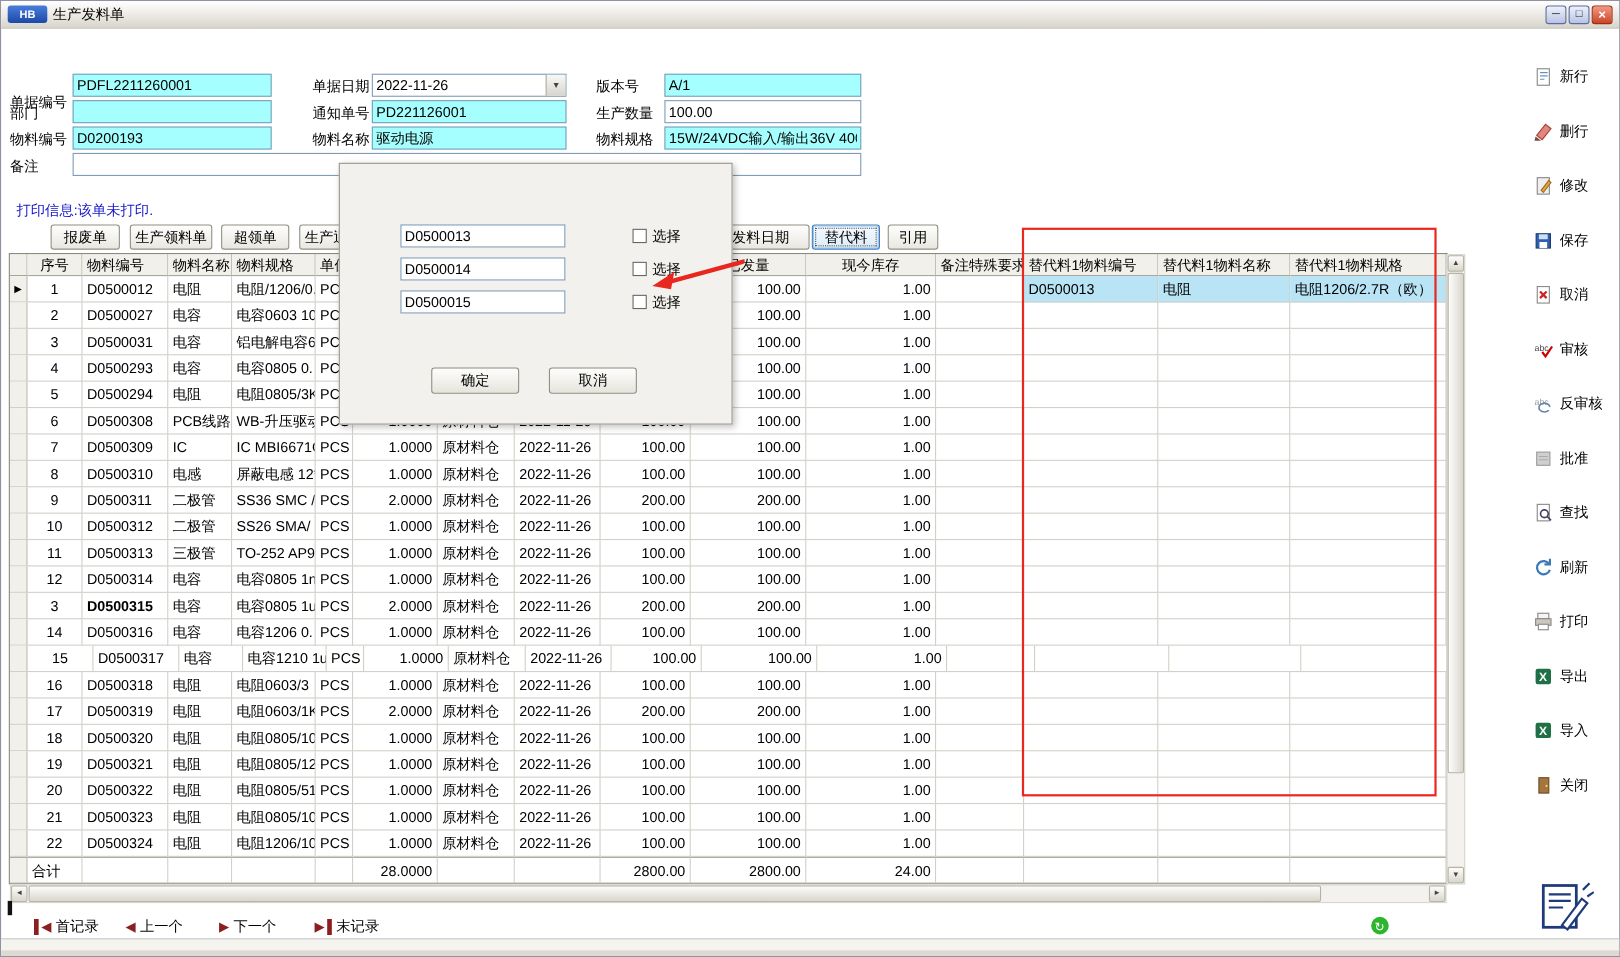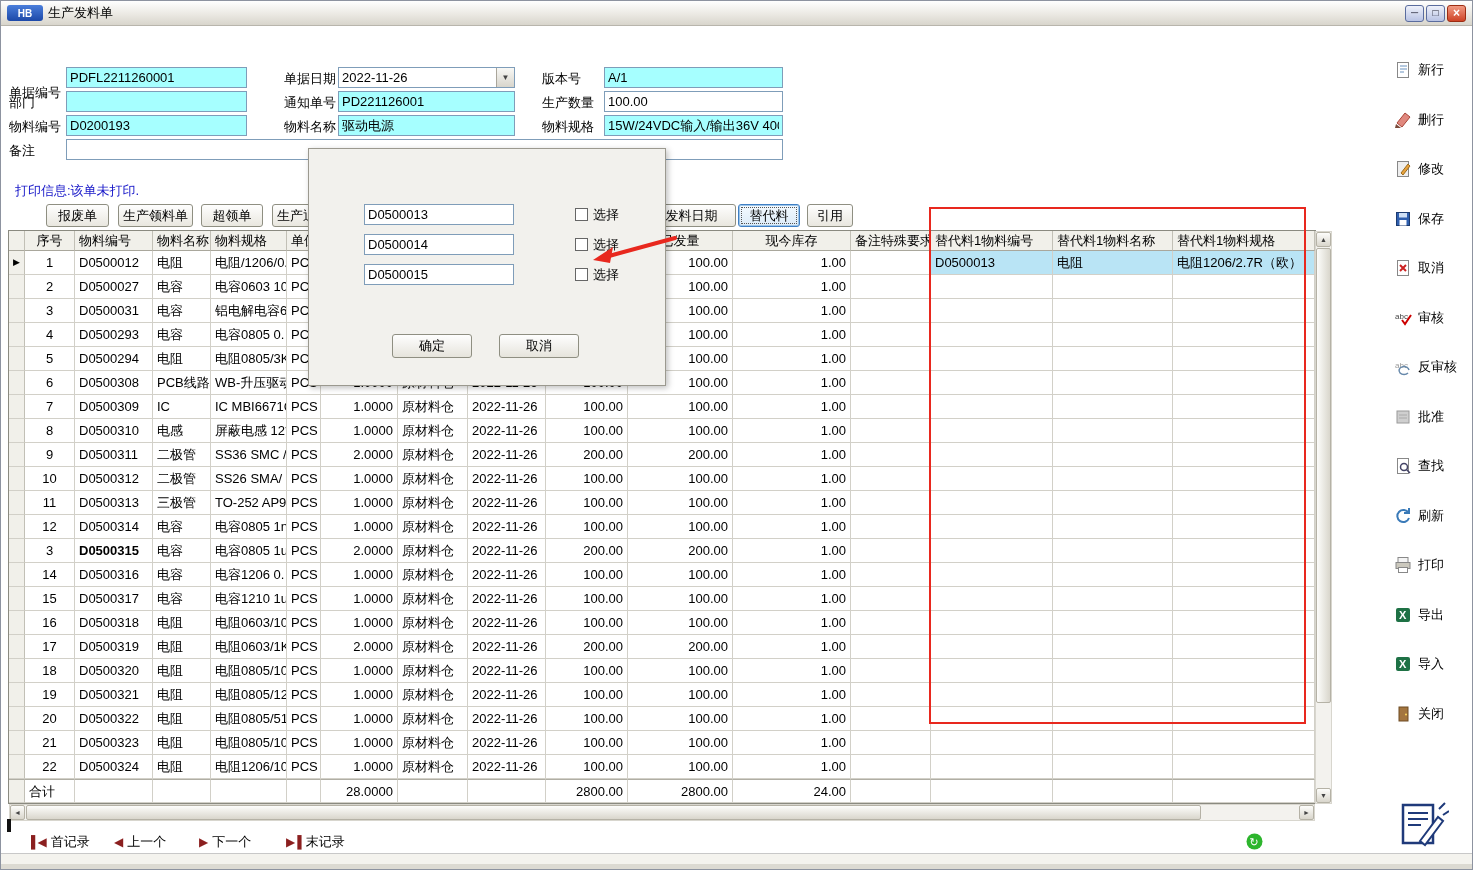--- a/index.html
+++ b/index.html
@@ -399,42 +399,42 @@
         <div class="gcell r" style="width: 82px;">100.00</div>
         <div class="gcell r" style="width: 105px;">100.00</div>
         <div class="gcell r" style="width: 118px;">1.00</div>
         <div class="gcell" style="width: 80px;"></div>
         <div class="gcell" style="width: 122px;"></div>
         <div class="gcell" style="width: 120px;"></div>
         <div class="gcell" style="width: 142px;"></div>
       </div>
       <div class="grow">
         <div class="gcell ind"></div>
-        <div class="gcell c" style="width: 50px;">15</div>
+        <div class="gcell c" style="width: 60px;">15</div>
         <div class="gcell" style="width: 78px;">D0500317</div>
         <div class="gcell" style="width: 58px;">电容</div>
         <div class="gcell" style="width: 76px;">电容1210 1u</div>
         <div class="gcell" style="width: 34px;">PCS</div>
         <div class="gcell r" style="width: 77px;">1.0000</div>
         <div class="gcell" style="width: 70px;">原材料仓</div>
         <div class="gcell" style="width: 78px;">2022-11-26</div>
         <div class="gcell r" style="width: 82px;">100.00</div>
         <div class="gcell r" style="width: 105px;">100.00</div>
         <div class="gcell r" style="width: 118px;">1.00</div>
         <div class="gcell" style="width: 80px;"></div>
         <div class="gcell" style="width: 122px;"></div>
         <div class="gcell" style="width: 120px;"></div>
         <div class="gcell" style="width: 142px;"></div>
       </div>
       <div class="grow">
         <div class="gcell ind"></div>
         <div class="gcell c" style="width: 50px;">16</div>
         <div class="gcell" style="width: 78px;">D0500318</div>
         <div class="gcell" style="width: 58px;">电阻</div>
-        <div class="gcell" style="width: 76px;">电阻0603/10</div>
+        <div class="gcell" style="width: 76px;">电阻0603/3</div>
         <div class="gcell" style="width: 34px;">PCS</div>
         <div class="gcell r" style="width: 77px;">1.0000</div>
         <div class="gcell" style="width: 70px;">原材料仓</div>
         <div class="gcell" style="width: 78px;">2022-11-26</div>
         <div class="gcell r" style="width: 82px;">100.00</div>
         <div class="gcell r" style="width: 105px;">100.00</div>
         <div class="gcell r" style="width: 118px;">1.00</div>
         <div class="gcell" style="width: 80px;"></div>
         <div class="gcell" style="width: 122px;"></div>
         <div class="gcell" style="width: 120px;"></div>

